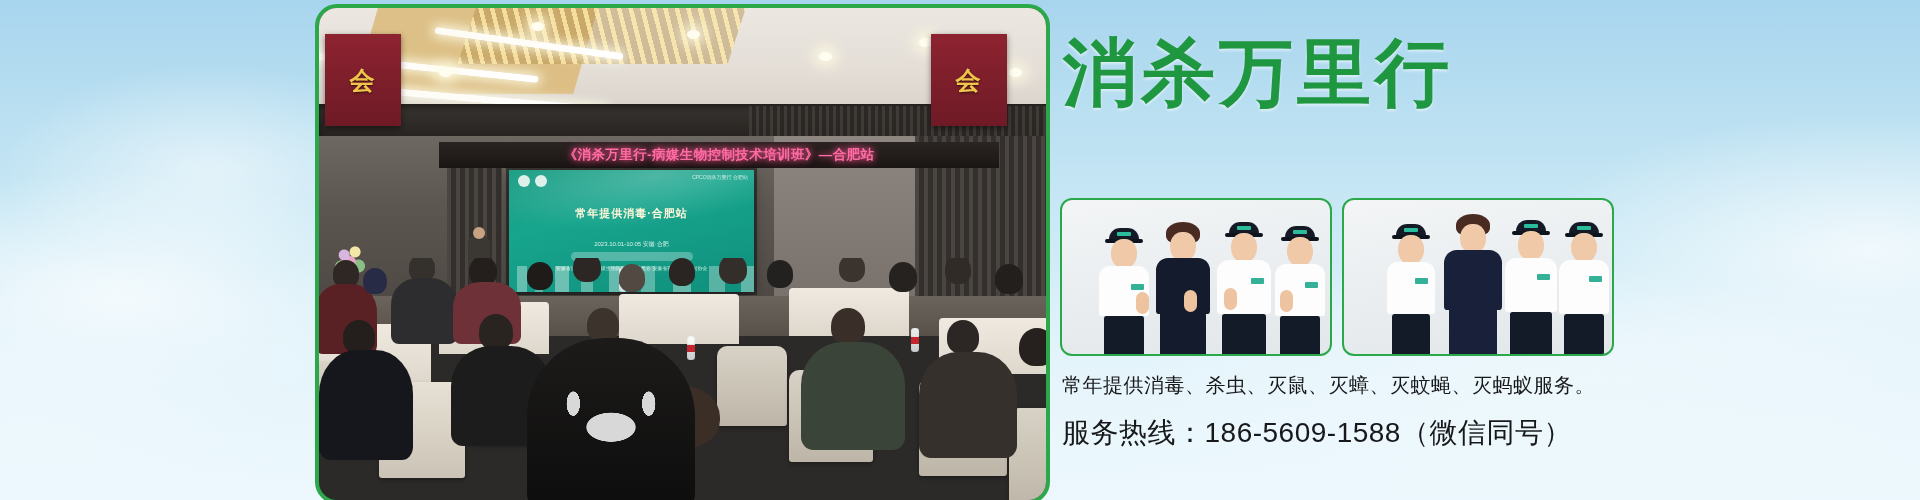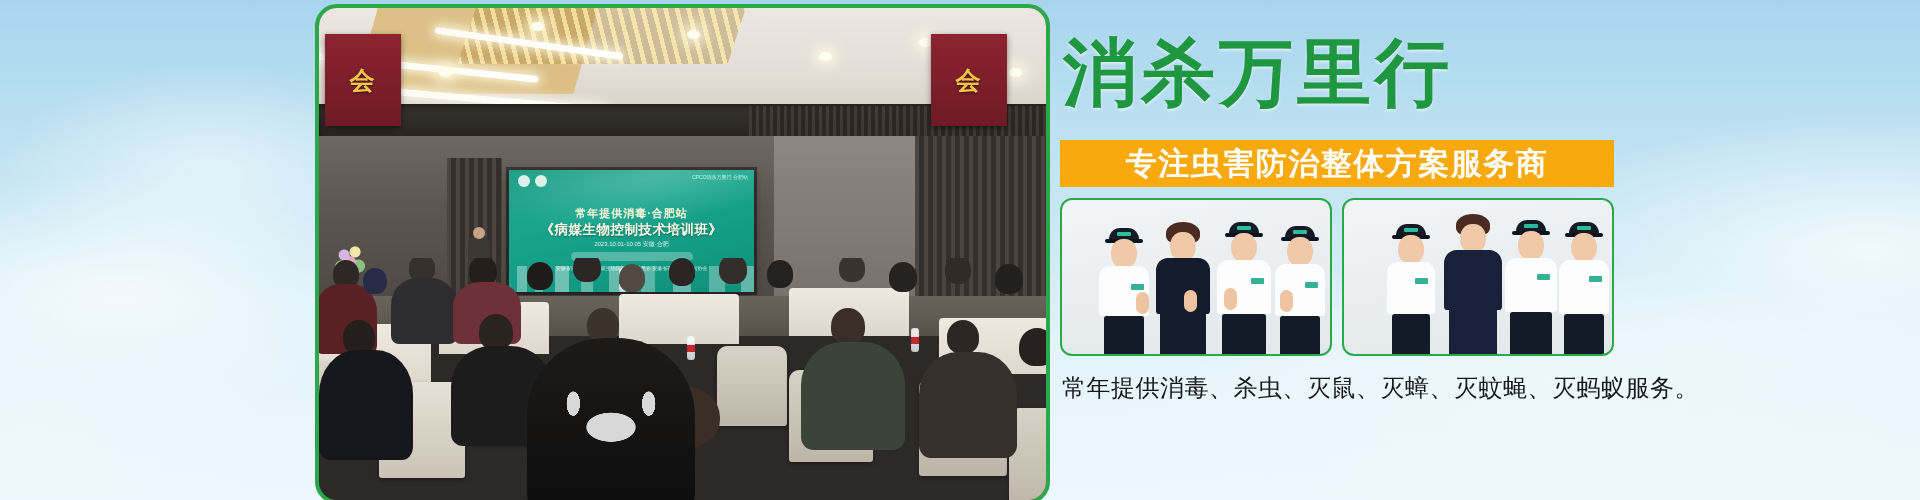--- a/index.html
+++ b/index.html
@@ -162,21 +162,21 @@
   .p .hair{position:absolute;left:50%;transform:translateX(-50%);
     width:30px;height:15px;border-radius:50% 50% 30% 30%;background:#24211f;}
   .p .shirt{position:absolute;left:50%;transform:translateX(-50%);
     border-radius:22% 22% 6% 6%;}
   .p .pants{position:absolute;left:50%;transform:translateX(-50%);
     background:#141b28;border-radius:6% 6% 3% 3%;}
   .p .logo{position:absolute;width:13px;height:6px;border-radius:1px;background:#1ea98c;opacity:.9;}
   .thumb{position:absolute;width:13px;height:22px;border-radius:7px;background:#eec39f;}
 
   .note{position:absolute;left:1062px;top:372px;color:#17181a;
-    font-size:24px;letter-spacing:.5px;white-space:nowrap;}
+    font-size:20px;letter-spacing:.5px;white-space:nowrap;}
   .hotline{position:absolute;left:1062px;top:414px;color:#17181a;
     font-size:28px;letter-spacing:.5px;white-space:nowrap;}
 </style>
 </head>
 <body>
 
 <div id="stage">
 
   <div class="sky"></div>
   <div class="haze"></div>
@@ -207,30 +207,32 @@
       <div class="wall-panel" style="left:596px;width:139px;"></div>
       <div class="wall-panel" style="left:128px;width:55px;top:150px;height:140px;"></div>
 
       <div class="red-banner" style="left:6px;">
         <span>会</span>
       </div>
       <div class="red-banner" style="left:612px;">
         <span>会</span>
       </div>
 
+      <div class="led">
+        <span>《消杀万里行-病媒生物控制技术培训班》—合肥站</span>
+      </div>
 
       <div class="screen">
         <div class="scr-logos">
             <i></i>
             <i></i>
           </div>
         <div class="scr-corner">CPCO消杀万里行
 合肥站</div>
         <div class="scr-l1">常年提供消毒·合肥站</div>
-        <div class="scr-l2">《病媒生物控制技术培训班》</div>
         <div class="scr-l3">2023.10.01-10.05  安徽·合肥</div>
         <div class="scr-badge"></div>
         <div class="scr-l4">安徽省消产业协会病媒生物防制专业委员会
 安徽省有害生物防制协会</div>
         <div class="skyline"></div>
       </div>
 
       <div class="stage-floor"></div>
       <div class="speaker"></div>
       <div class="flowers"></div>
@@ -290,23 +292,20 @@
       <div class="bull-head"></div>
       <div class="bull-shirt">
         <div class="bull-logo"></div>
       </div>
 
     </div>
   </div>
 
   <div class="brand">消杀万里行</div>
 
-  <div class="tagline">
-    <span>专注虫害防治整体方案服务商</span>
-  </div>
 
   <div class="team-row">
 
     <div class="team-card">
 
       <div class="p" style="left:36px;bottom:0;width:52px;height:126px;">
         <div class="cap" style="top:0;">
             <i></i>
           </div>
         <div class="face" style="top:11px;"></div>
@@ -385,14 +384,15 @@
         <div class="shirt" style="top:38px;width:50px;height:54px;background:#fdfdfd;">
           <div class="logo" style="left:30px;top:16px;"></div>
         </div>
         <div class="pants" style="top:92px;width:40px;height:42px;"></div>
       </div>
     </div>
 
   </div>
 
   <div class="note">常年提供消毒、杀虫、灭鼠、灭蟑、灭蚊蝇、灭蚂蚁服务。</div>
+  <div class="hotline">服务热线：186-5609-1588（微信同号）</div>
 
 </div>
 
 </body></html>

